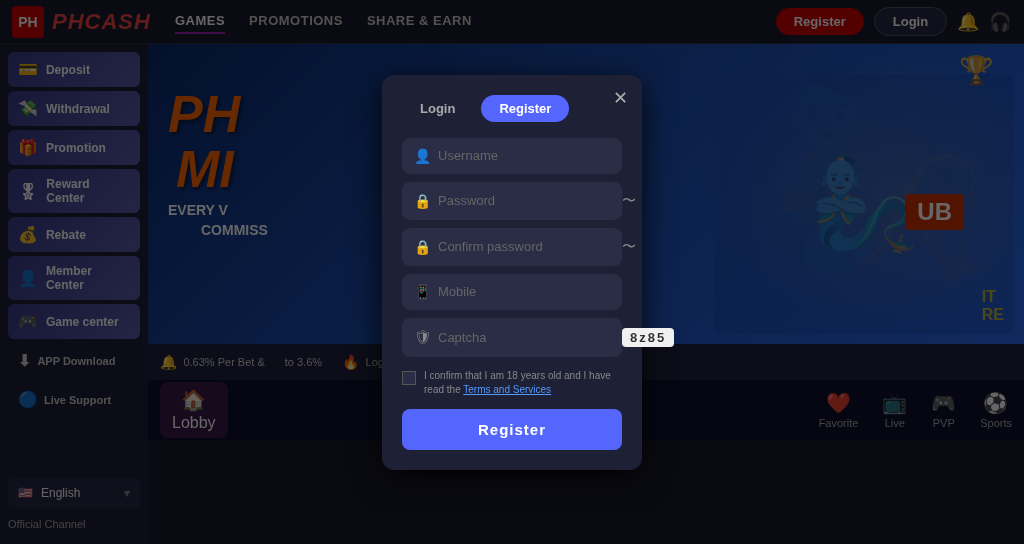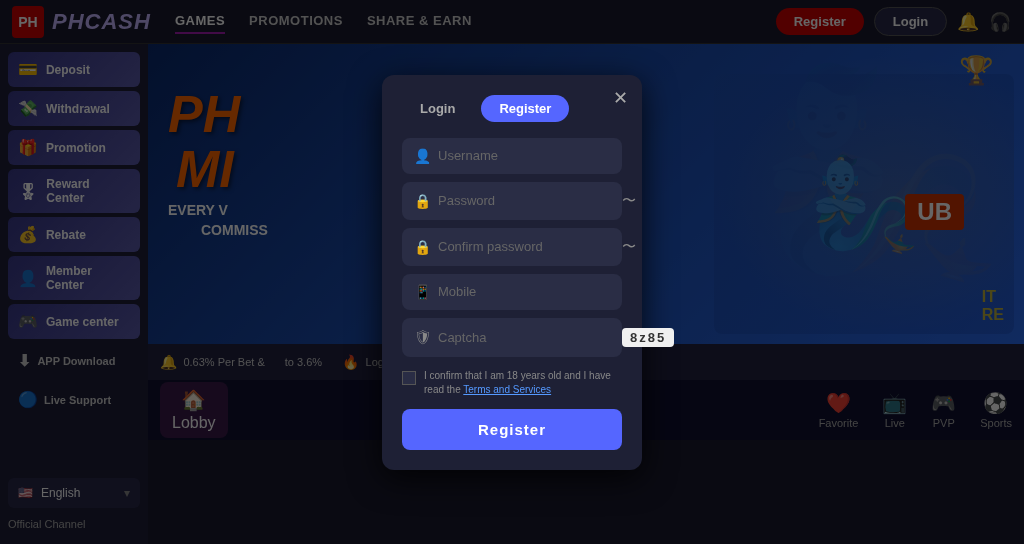--- a/index.html
+++ b/index.html
@@ -26,21 +26,21 @@
     }
     .logo-icon {
       width: 32px; height: 32px;
       background: #cc0000;
       border-radius: 4px;
       display: flex; align-items: center; justify-content: center;
       color: white; font-weight: bold; font-size: 14px;
       margin-right: 8px;
     }
     .logo-text {
-      color: #c4b5fd;
+      color: #ef4444;
       font-weight: 900;
       font-size: 22px;
       font-style: italic;
       margin-right: 24px;
       letter-spacing: 1px;
     }
     .nav-items {
       display: flex;
       gap: 24px;
       flex: 1;

